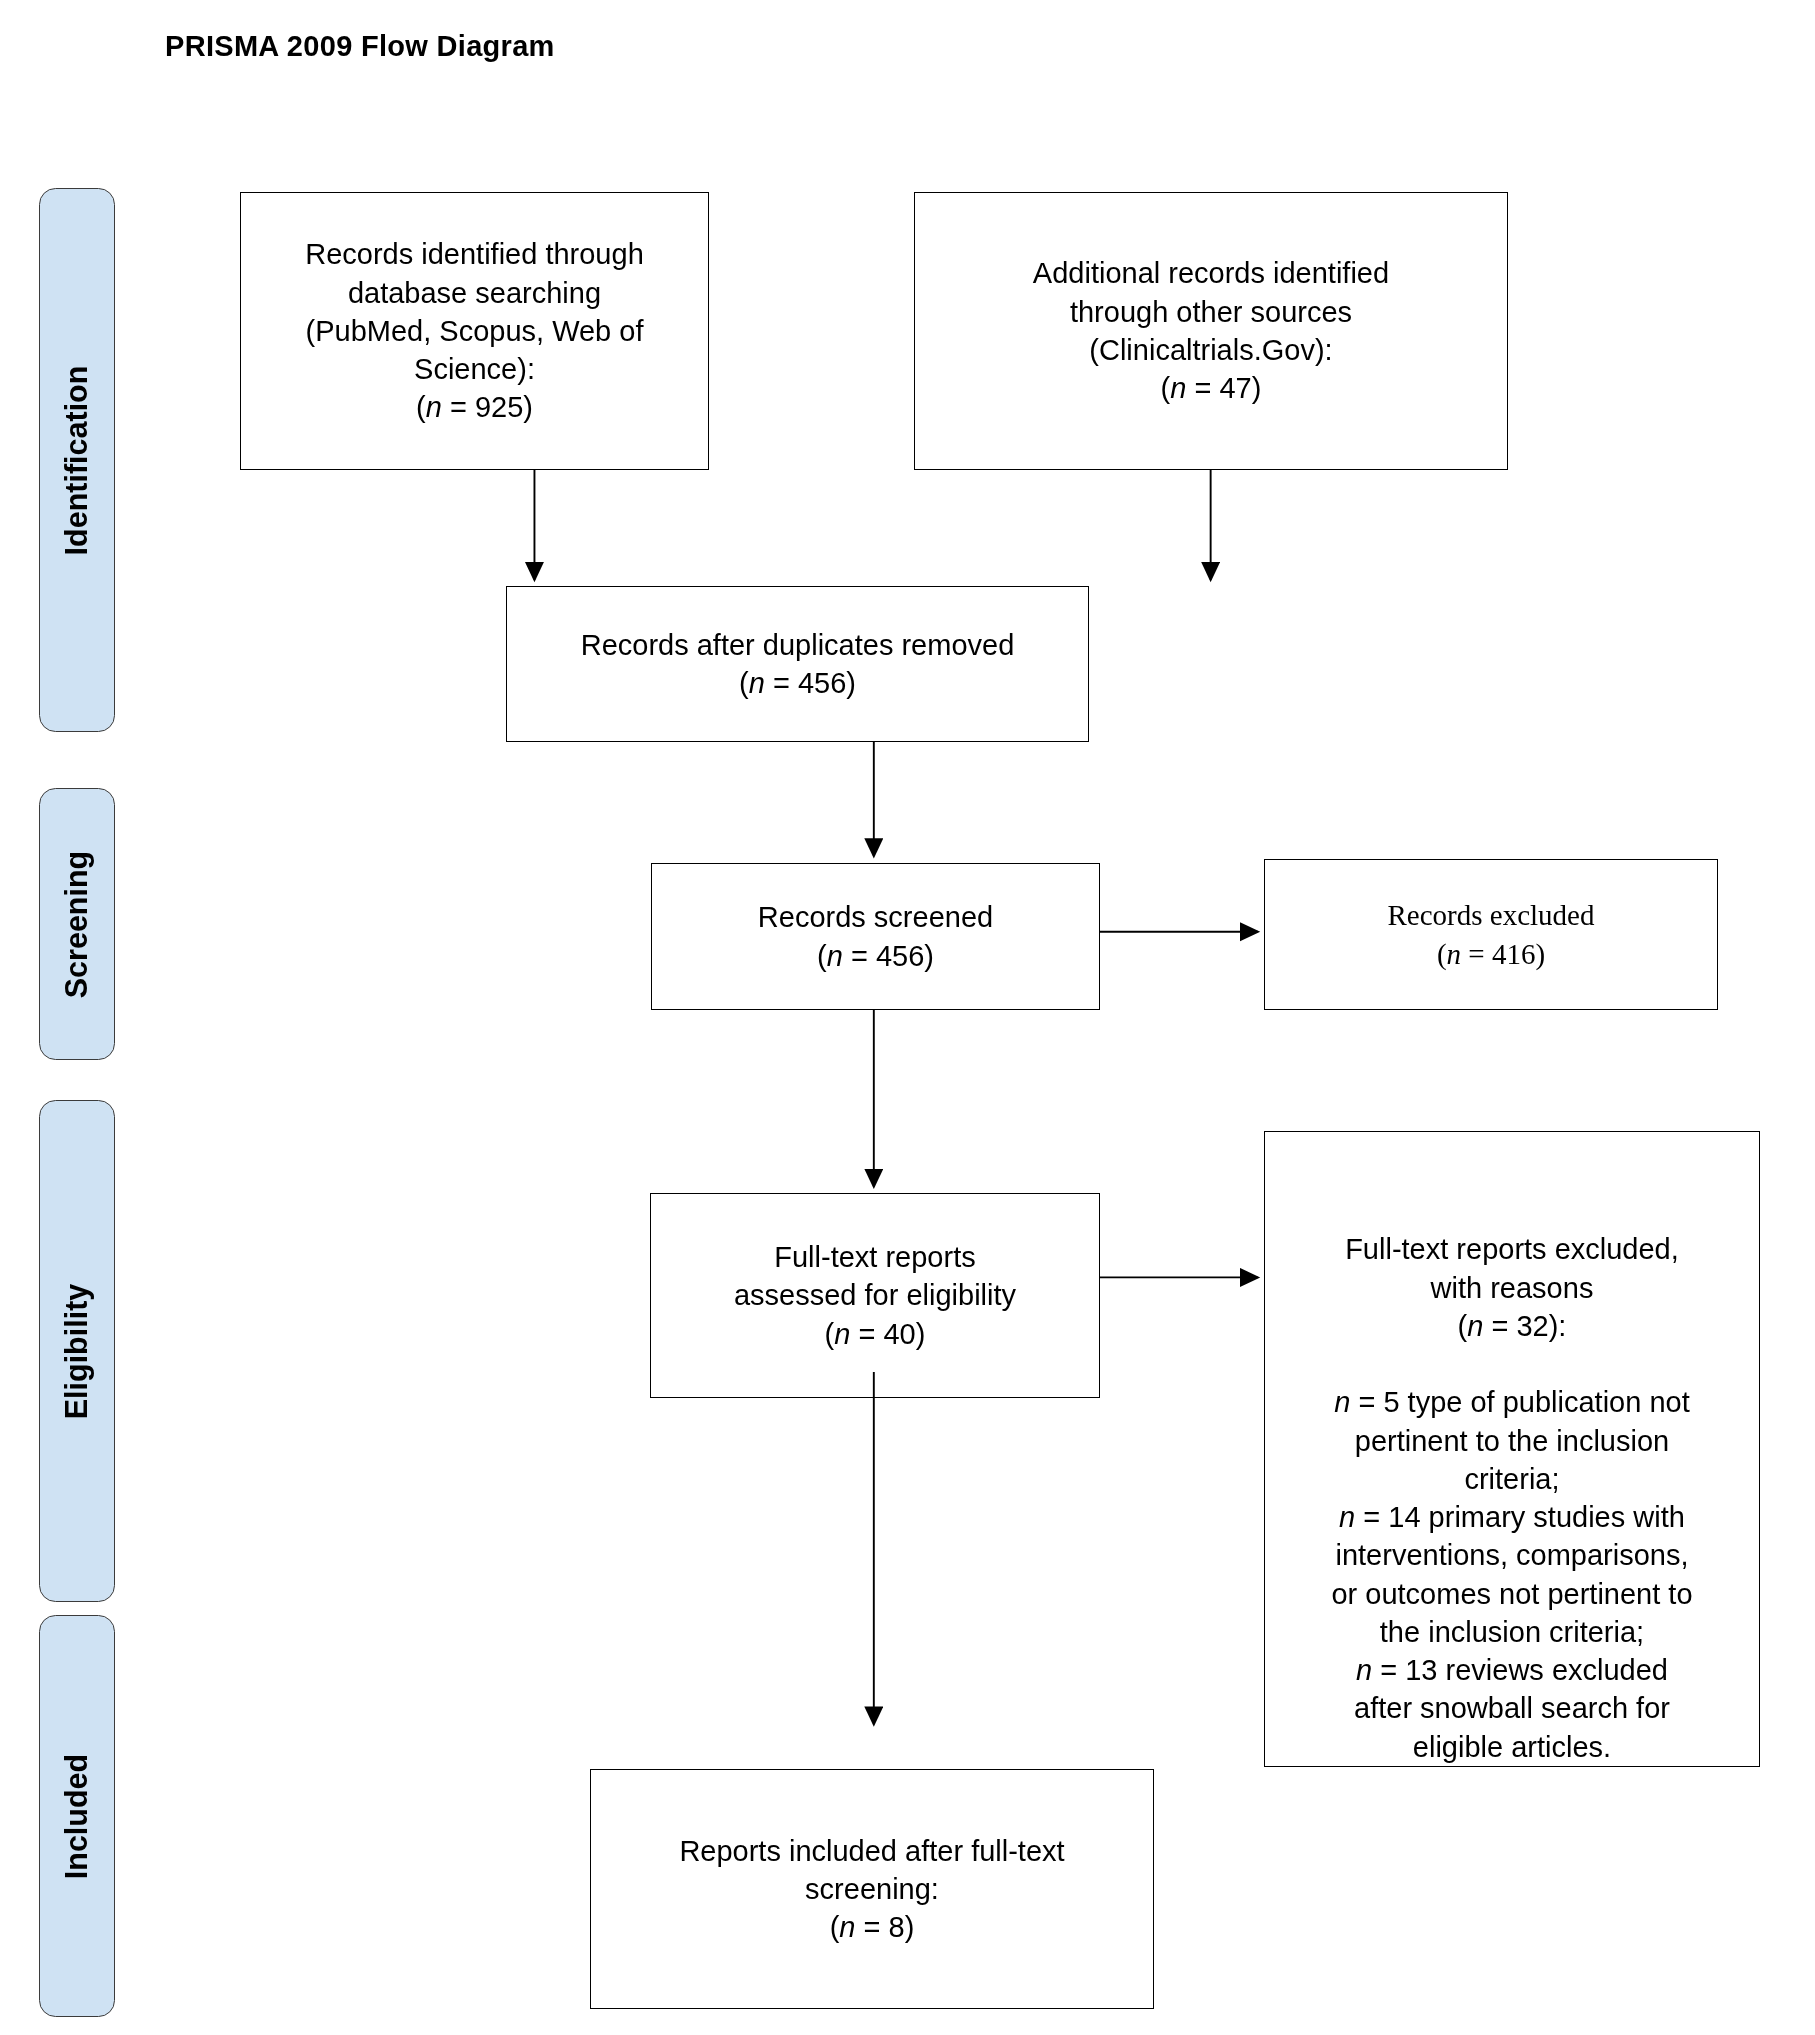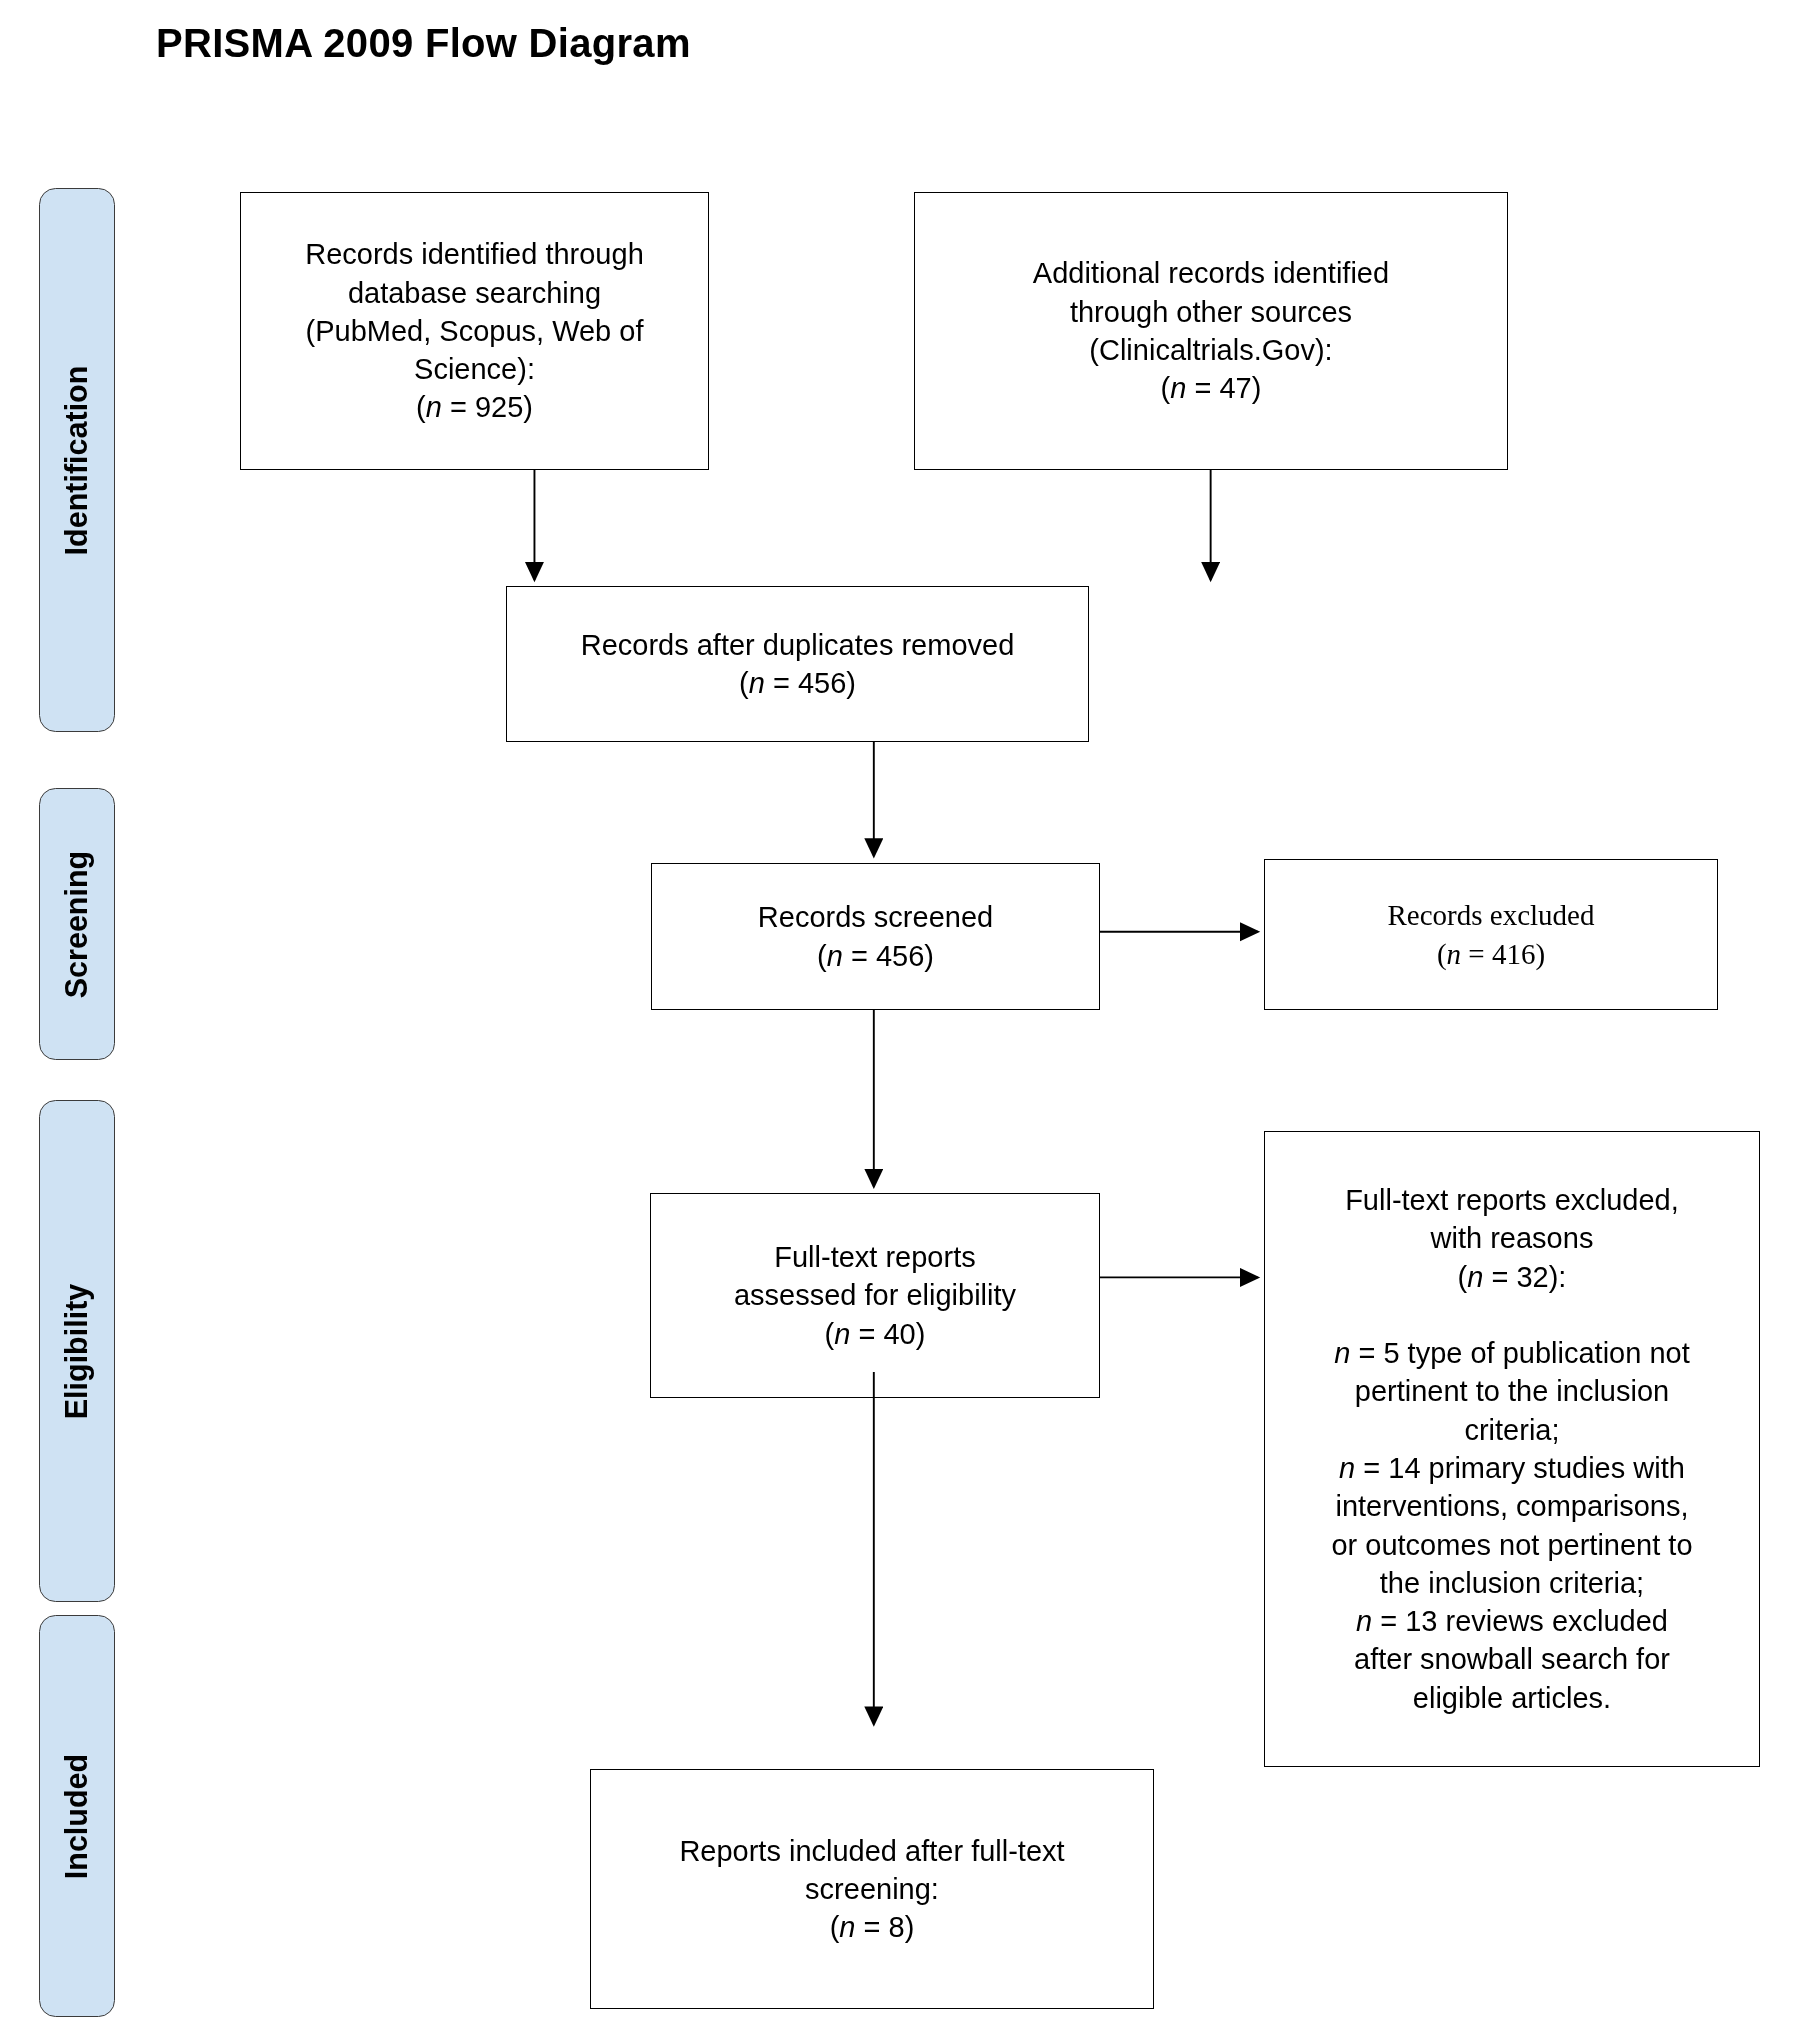--- a/index.html
+++ b/index.html
@@ -13,22 +13,22 @@
     height: 2035px;
     background: #ffffff;
     font-family: "Liberation Sans", sans-serif;
     color: #000000;
     overflow: hidden;
   }
   .title {
     position: absolute;
     left: 153px;
     top: 18px;
-    margin: 3px;
-    font-size: 40px;
+    margin: 12px;
+    font-size: 29px;
     font-weight: 700;
     letter-spacing: 0.3px;
   }
   
   .stage {
     position: absolute;
     left: 39px;
     width: 76px;
     background: #cfe2f3;
     border: 1.3px solid #3b3b3b;
@@ -65,21 +65,21 @@
     font-size: 29px;
     line-height: 1.32;
     padding: 0 15.3px;
   }
   #box-db-search         { left: 240px;  top: 192px;  width: 469px;  height: 278px; }
   #box-other-sources     { left: 914px; top: 192px;  width: 594px;  height: 278px; }
   #box-after-duplicates  { left: 506px;  top: 586px;  width: 583px; height: 156px; }
   #box-screened          { left: 651px; top: 863px; width: 449px;  height: 147px; }
   #box-excluded          { left: 1264px; top: 859px; width: 454px;  height: 151px; font-family: Liberation Serif, serif; }
   #box-fulltext          { left: 650px; top: 1193px; width: 450px;  height: 205px; }
-  #box-fulltext-excluded { left: 1264px; top: 1131px; width: 496px;  height: 636px; }
+  #box-fulltext-excluded { left: 1264px; top: 1131px; width: 496px;  height: 636px; align-items: flex-end; }
   #box-included-reports  { left: 590px;  top: 1769px; width: 564px;  height: 240px; }
 
   .arrows {
     position: absolute;
     left: 0;
     top: 0;
     width: 1815px;
     height: 2035px;
     pointer-events: none;
   }

